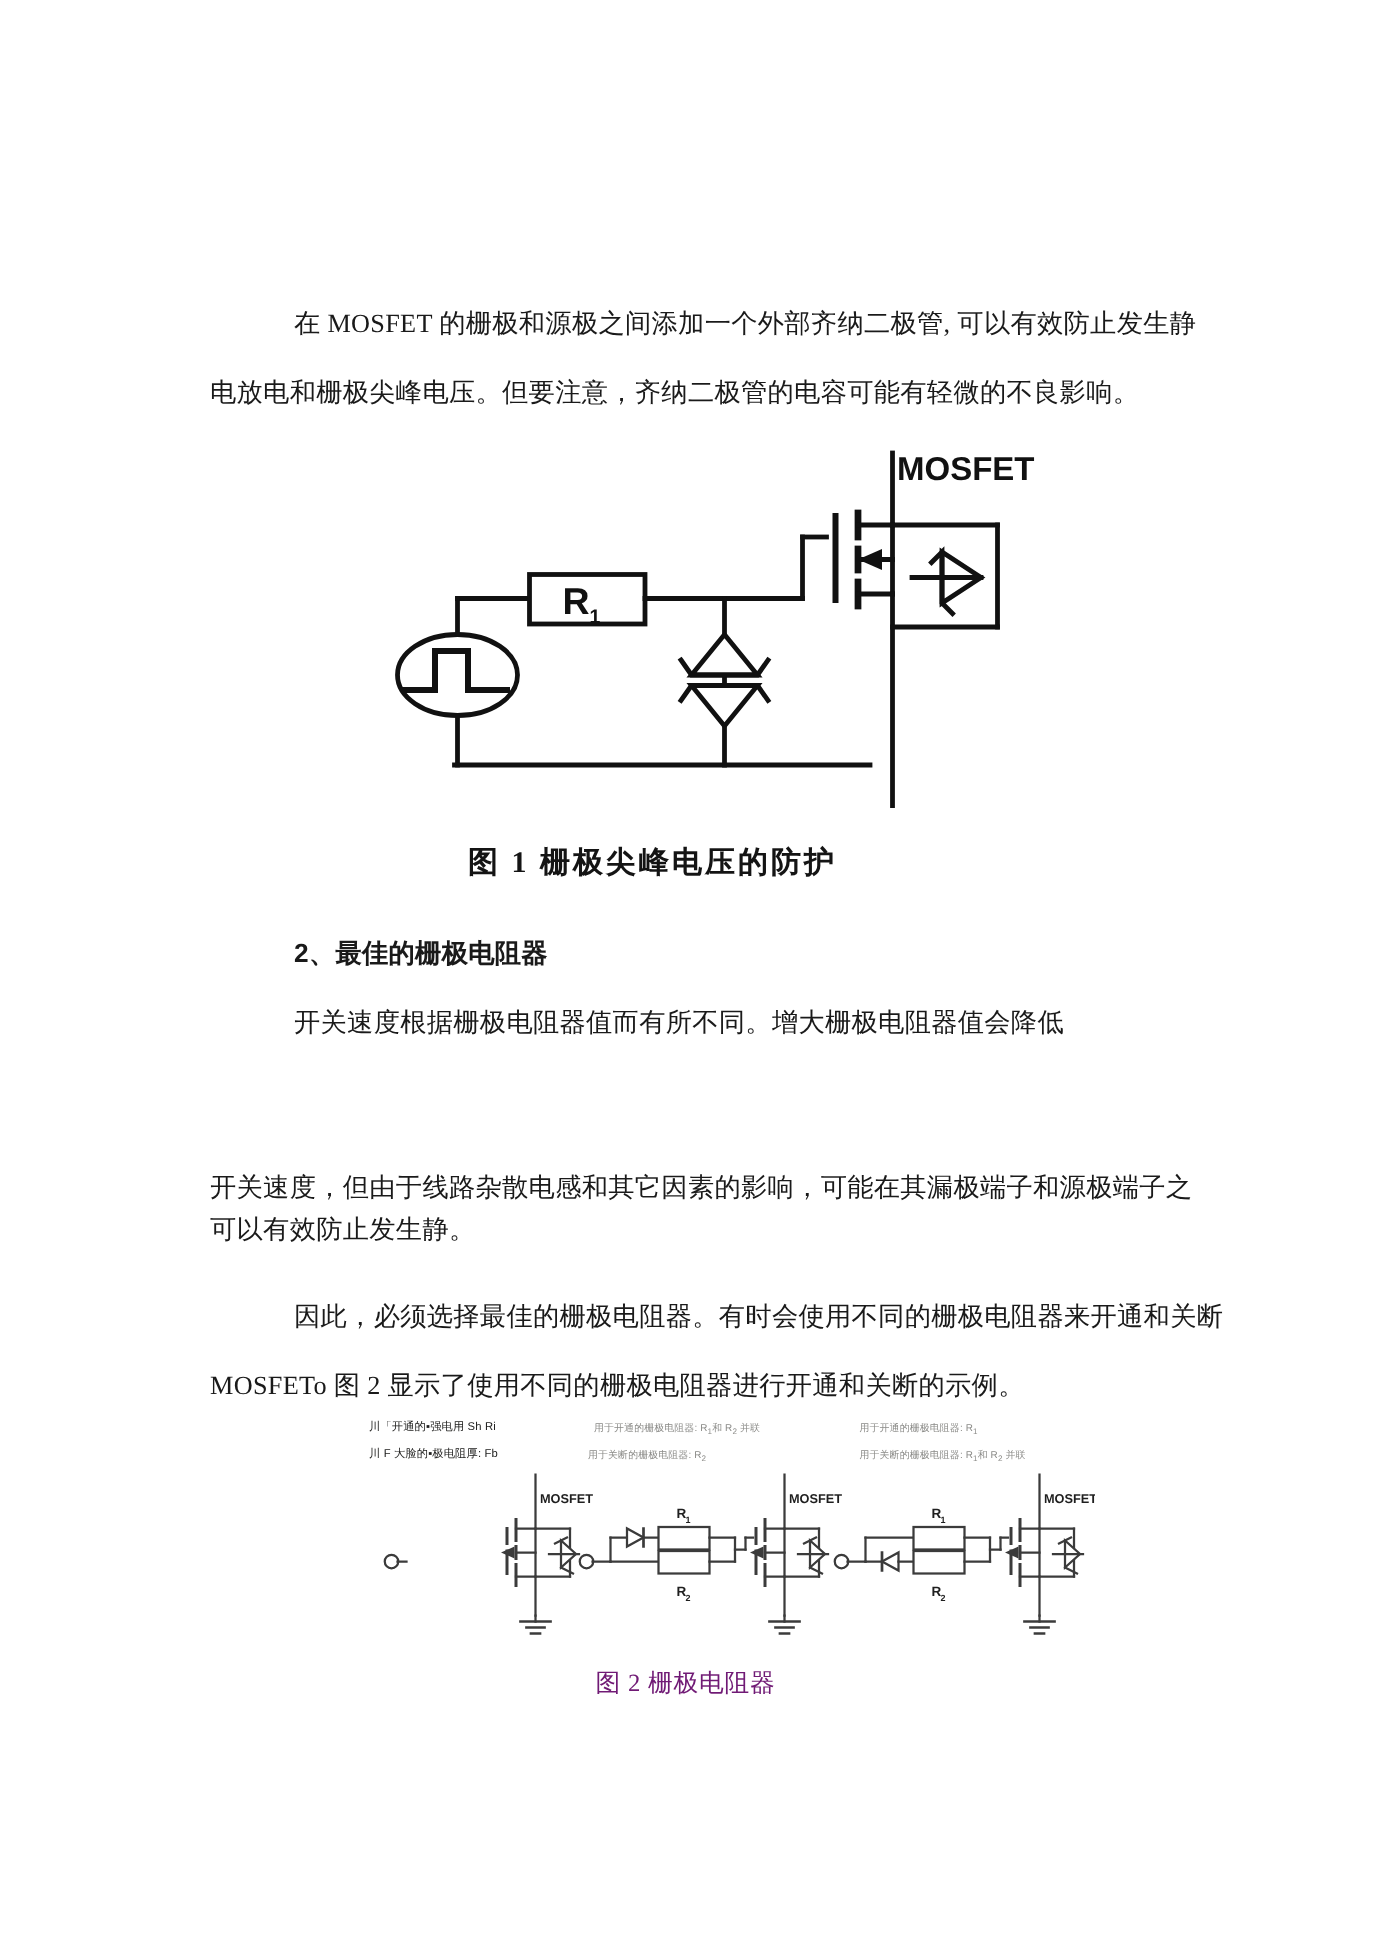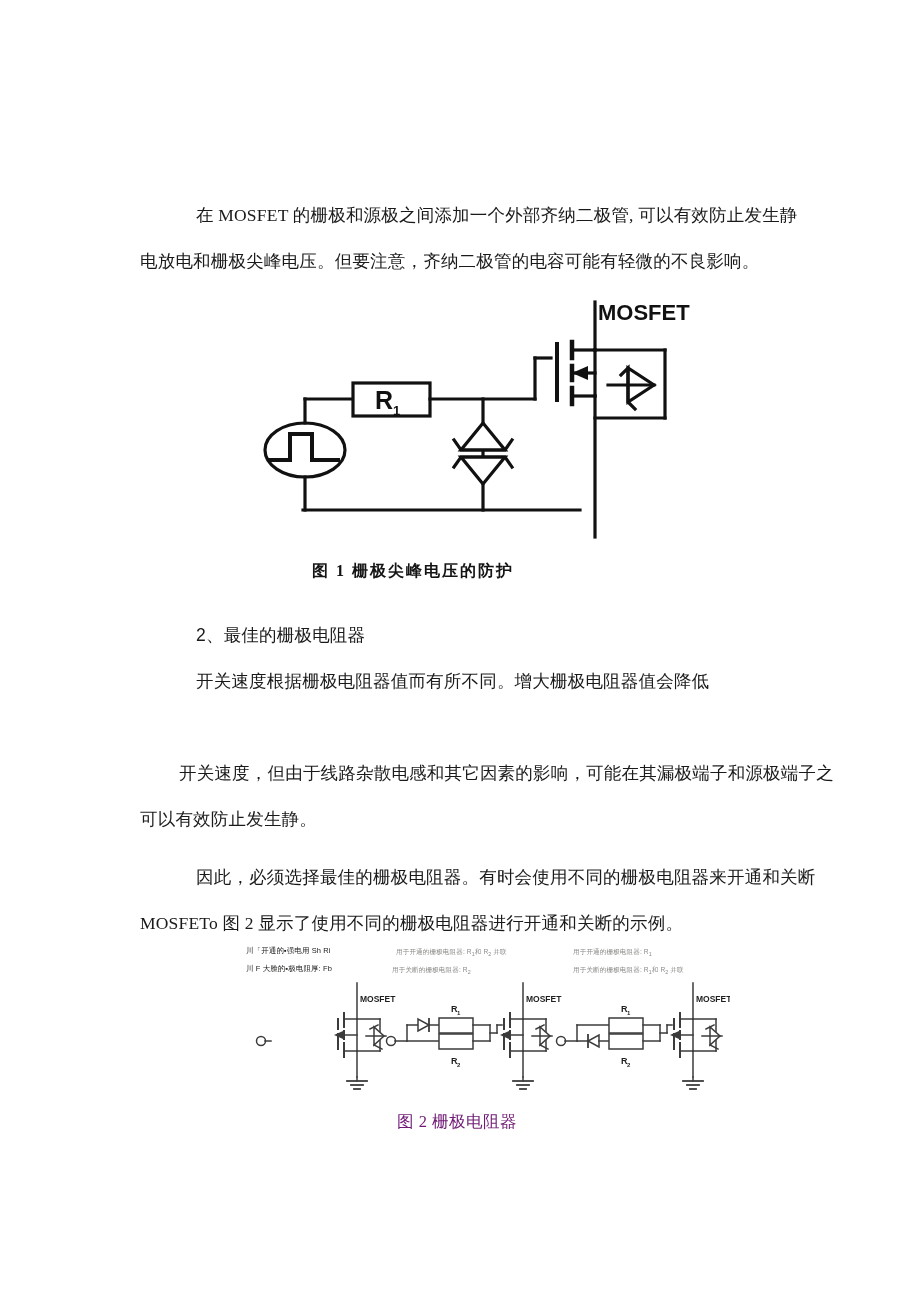--- a/index.html
+++ b/index.html
@@ -26,27 +26,27 @@
   .para {
     position: absolute;
     font-size: 17.5px;
     line-height: 46px;
     color: #1a1a1a;
     letter-spacing: 0.2px;
     white-space: nowrap;
   }
   .bold-lead {
     font-family: "Liberation Sans", "DejaVu Sans", sans-serif;
-    font-weight: normal;
+    font-weight: bold;
   }
 
   
   .caption1 {
     position: absolute;
-    font-size: 16px;
+    font-size: 20px;
     font-weight: bold;
     letter-spacing: 2px;
     color: #141414;
     white-space: nowrap;
   }
   .caption2 {
     position: absolute;
     font-size: 16.5px;
     letter-spacing: 0.5px;
     color: #701a75;
@@ -155,21 +155,21 @@
 
   <div class="caption1" style="left:312px; top:561px;">图 1 栅极尖峰电压的防护</div>
 
   <div class="para" style="left:196px; top:612px;">
     <span class="bold-lead">2、最佳的栅极电阻器</span>
   </div>
 
   <div class="para" style="left:196px; top:658px;">
     <span>开关速度根据栅极电阻器值而有所不同。增大栅极电阻器值会降低</span>
   </div>
-  <div class="para" style="left:140px; top:750px;margin-left:39px;">
+  <div class="para" style="left:140px; top:768px;">
     <span>开关速度，但由于线路杂散电感和其它因素的影响，可能在其漏极端子和源极端子之</span>
   </div>
   <div class="para" style="left:140px; top:796px;">
     <span>可以有效防止发生静。</span>
   </div>
 
   <div class="para" style="left:196px; top:854px;">
     <span>因此，必须选择最佳的栅极电阻器。有时会使用不同的栅极电阻器来开通和关断</span>
   </div>
   <div class="para" style="left:140px; top:900px;">

